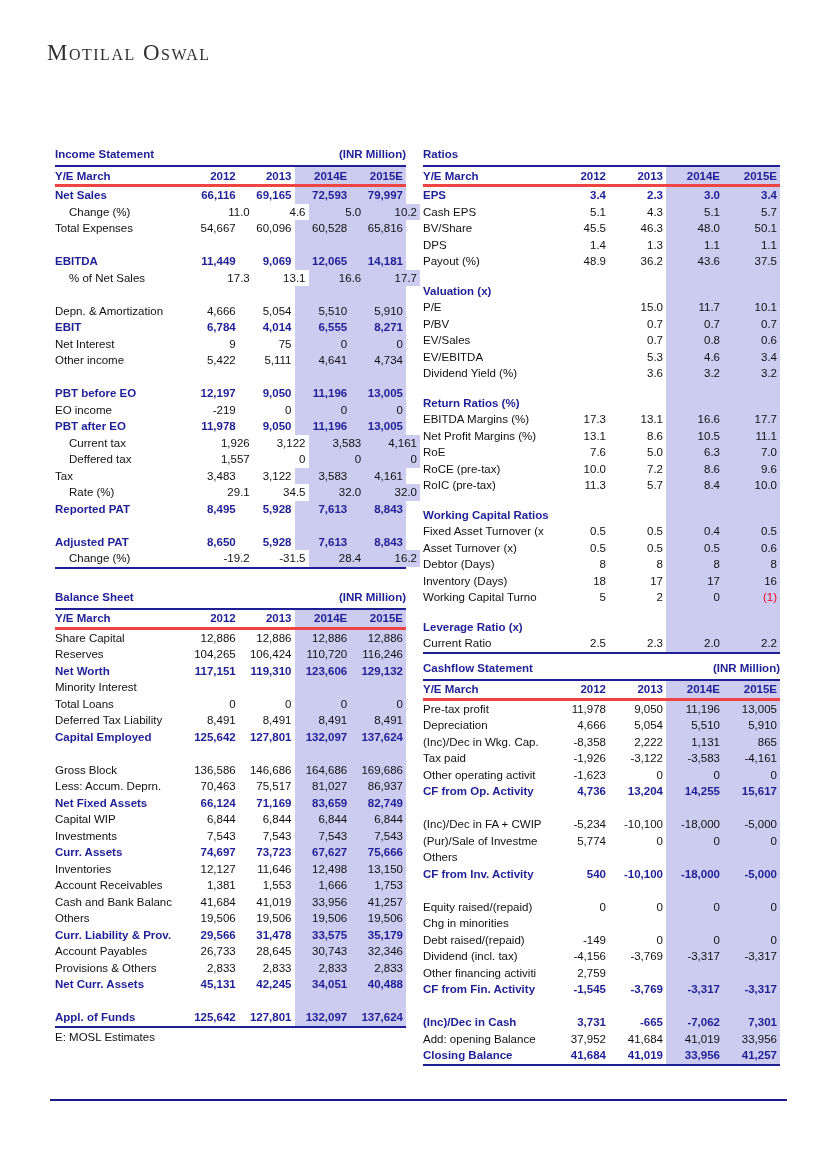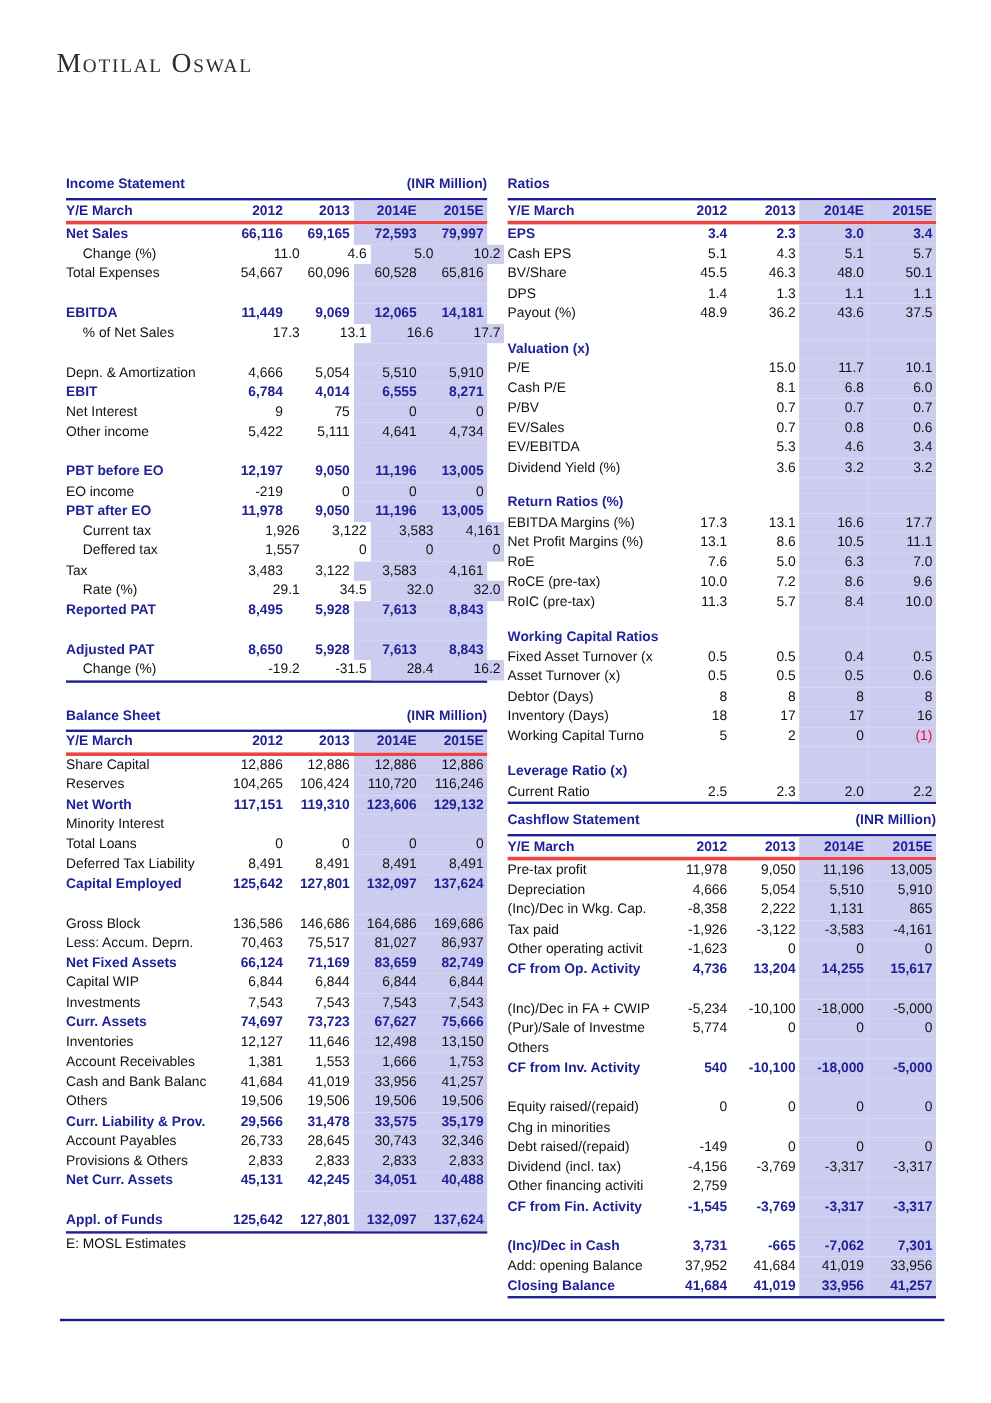--- a/index.html
+++ b/index.html
@@ -462,27 +462,20 @@
           <div class="val est"></div>
         </div>
         <div class="row r-normal">
           <div class="lbl">P/E</div>
           <div class="val"></div>
           <div class="val">15.0</div>
           <div class="val est">11.7</div>
           <div class="val est">10.1</div>
         </div>
         <div class="row r-normal">
-          <div class="lbl">Cash P/E</div>
-          <div class="val"></div>
-          <div class="val">8.1</div>
-          <div class="val est">6.8</div>
-          <div class="val est">6.0</div>
-        </div>
-        <div class="row r-normal">
           <div class="lbl">P/BV</div>
           <div class="val"></div>
           <div class="val">0.7</div>
           <div class="val est">0.7</div>
           <div class="val est">0.7</div>
         </div>
         <div class="row r-normal">
           <div class="lbl">EV/Sales</div>
           <div class="val"></div>
           <div class="val">0.7</div>

